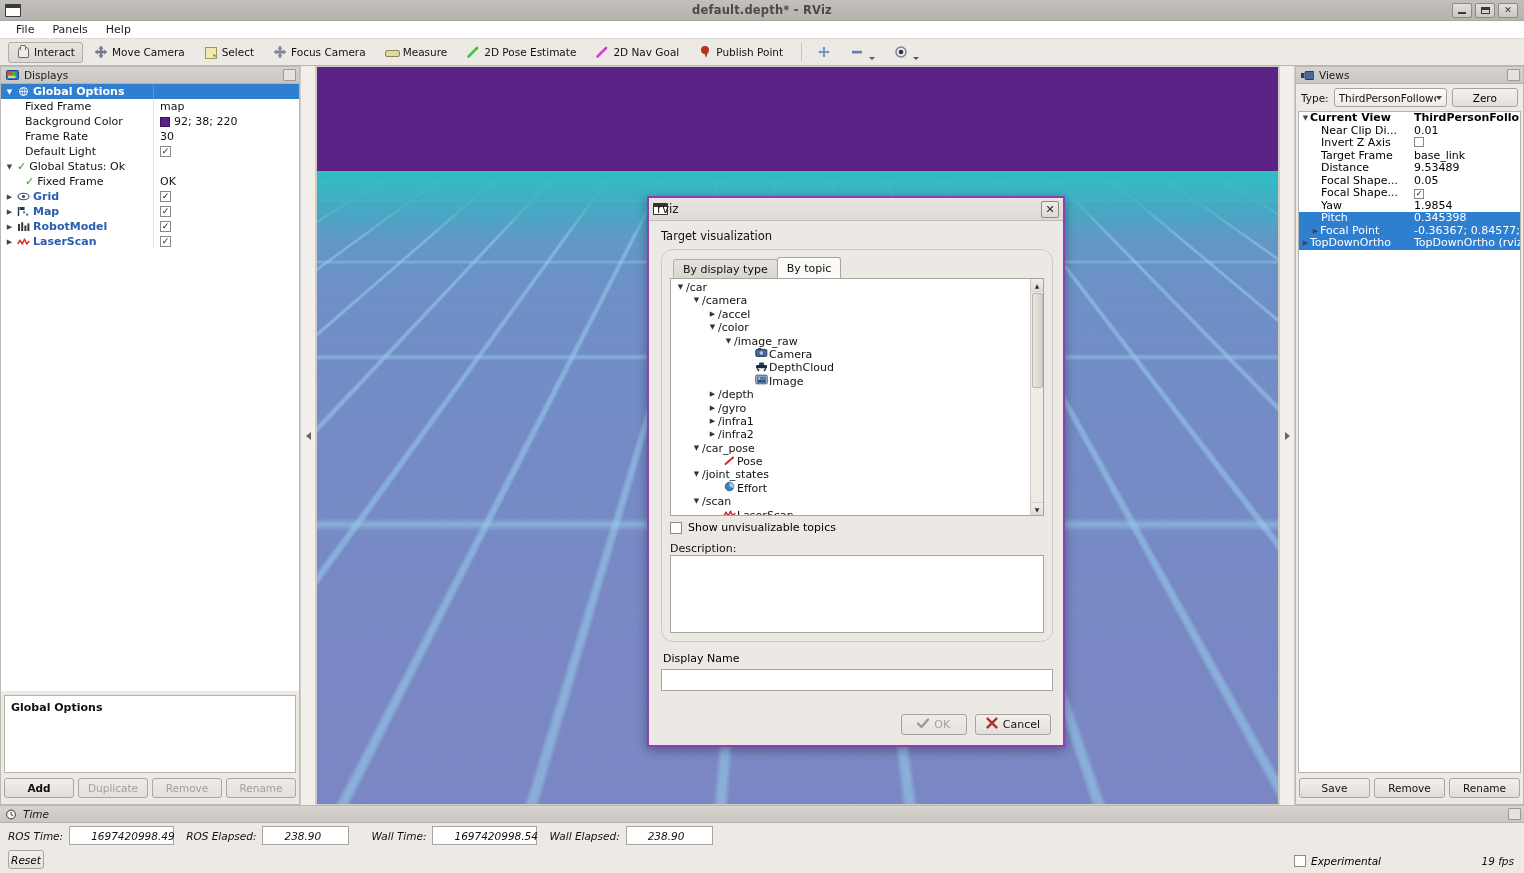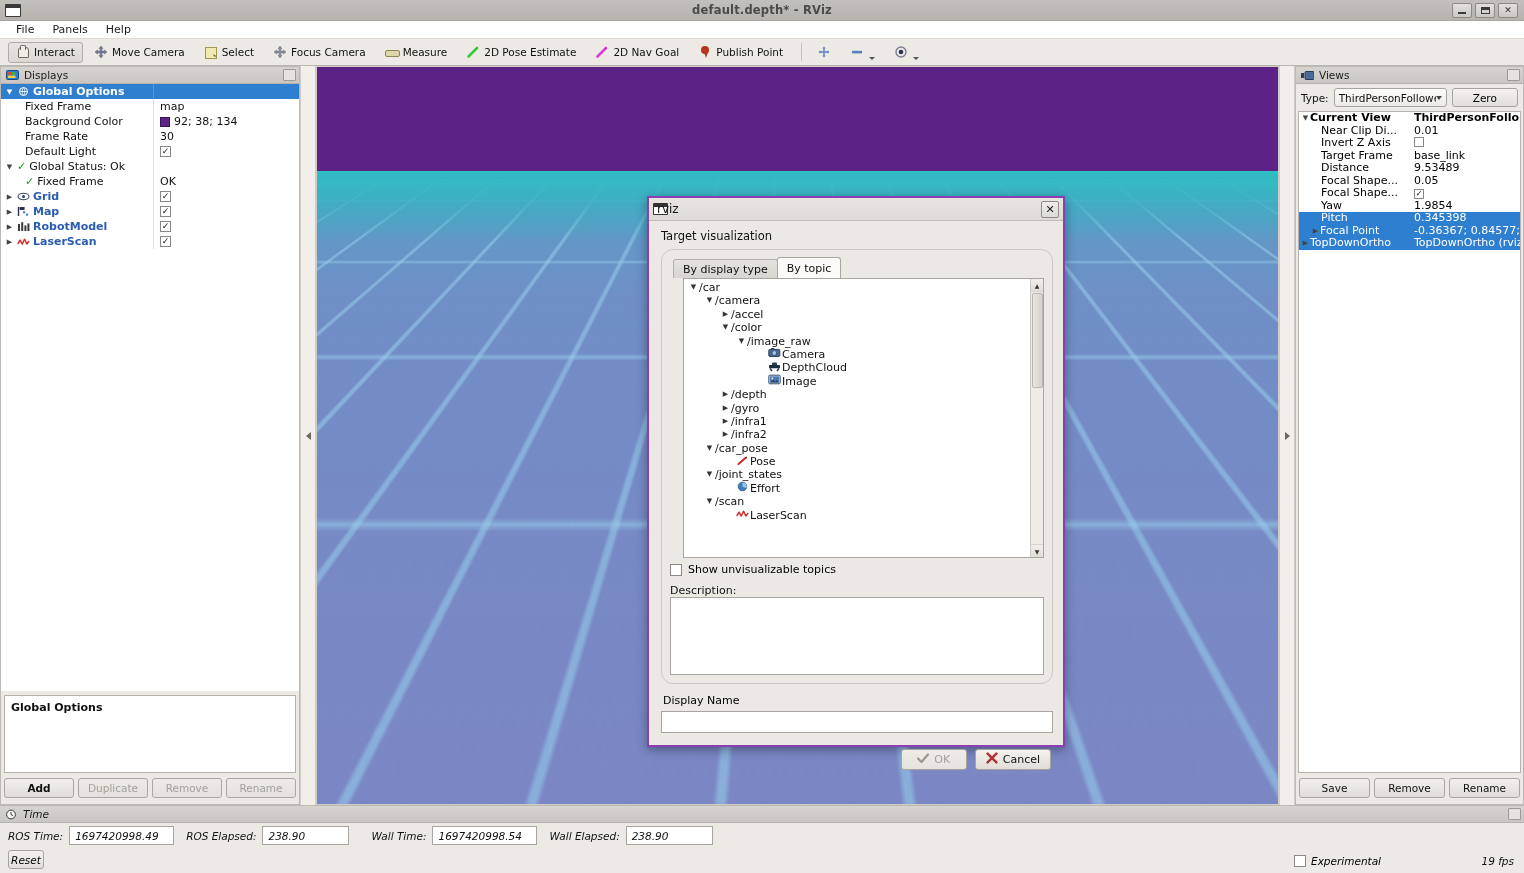--- a/index.html
+++ b/index.html
@@ -266,21 +266,21 @@
   .vchk { width: 10px; height: 10px; border: 1px solid #888; background: #fff;
           display:inline-flex;align-items:center;justify-content:center;font-size:8px;line-height:1;}
 
   
   .time-dock { flex: 0 0 auto; margin: 0; }
   .time-body { display: flex; flex-direction: column; padding: 3px 6px 4px 8px; gap: 5px; background:#edeae5;}
   .time-fields { display: flex; align-items: center; gap: 6px; }
   .tf-label { font-size: 10.5px; color: #111; white-space: nowrap; }
   .tf-input {
     height: 19px; background: #fff; border: 1px solid #a8a5a0;
-    display: flex; align-items: center; padding: 0 5px;
+    display: flex; align-items: center; padding: 0 21px;
     font-size: 10.5px; color: #111;
   }
   .tf-w1 { width: 87px; } .tf-w2 { width: 105px; }
   .reset-btn {
     width: 36px; height: 19px; background: linear-gradient(#f5f2ed, #e2dfda);
     border: 1px solid #a7a49f; border-radius: 3px;
     display: flex; align-items: center; justify-content: center; font-size: 10.5px;
   }
   .statusbar-right {
     position: absolute; right: 0; top: 0; bottom: 0; width: 230px;
@@ -514,21 +514,21 @@
                 <span>map</span>
               </span>
           </div>
 
           <div class="trow">
             <span class="lbl indent-2">
                 <span>Background Color</span>
               </span>
             <span class="val">
               <span class="swatch"></span>
-              <span>92; 38; 134</span>
+              <span>92; 38; 220</span>
             </span>
           </div>
 
           <div class="trow">
             <span class="lbl indent-2">
                 <span>Frame Rate</span>
               </span>
             <span class="val">
                 <span>30</span>
               </span>
@@ -717,21 +717,21 @@
           <div class="md-group">
             <div class="tabs">
               <div class="tab">
                   <span>By display type</span>
                 </div>
               <div class="tab active">
                   <span>By topic</span>
                 </div>
             </div>
 
-            <div class="topic-tree" style="height:280px;margin-left:13px;">
+            <div class="topic-tree" style="height:238px;">
               <div class="topic-inner">
 
                 <div class="tpr ind0">
                   <span class="ta d"></span>
                   <span>/car</span>
                 </div>
 
                 <div class="tpr ind1">
                   <span class="ta d"></span>
                   <span>/camera</span>

